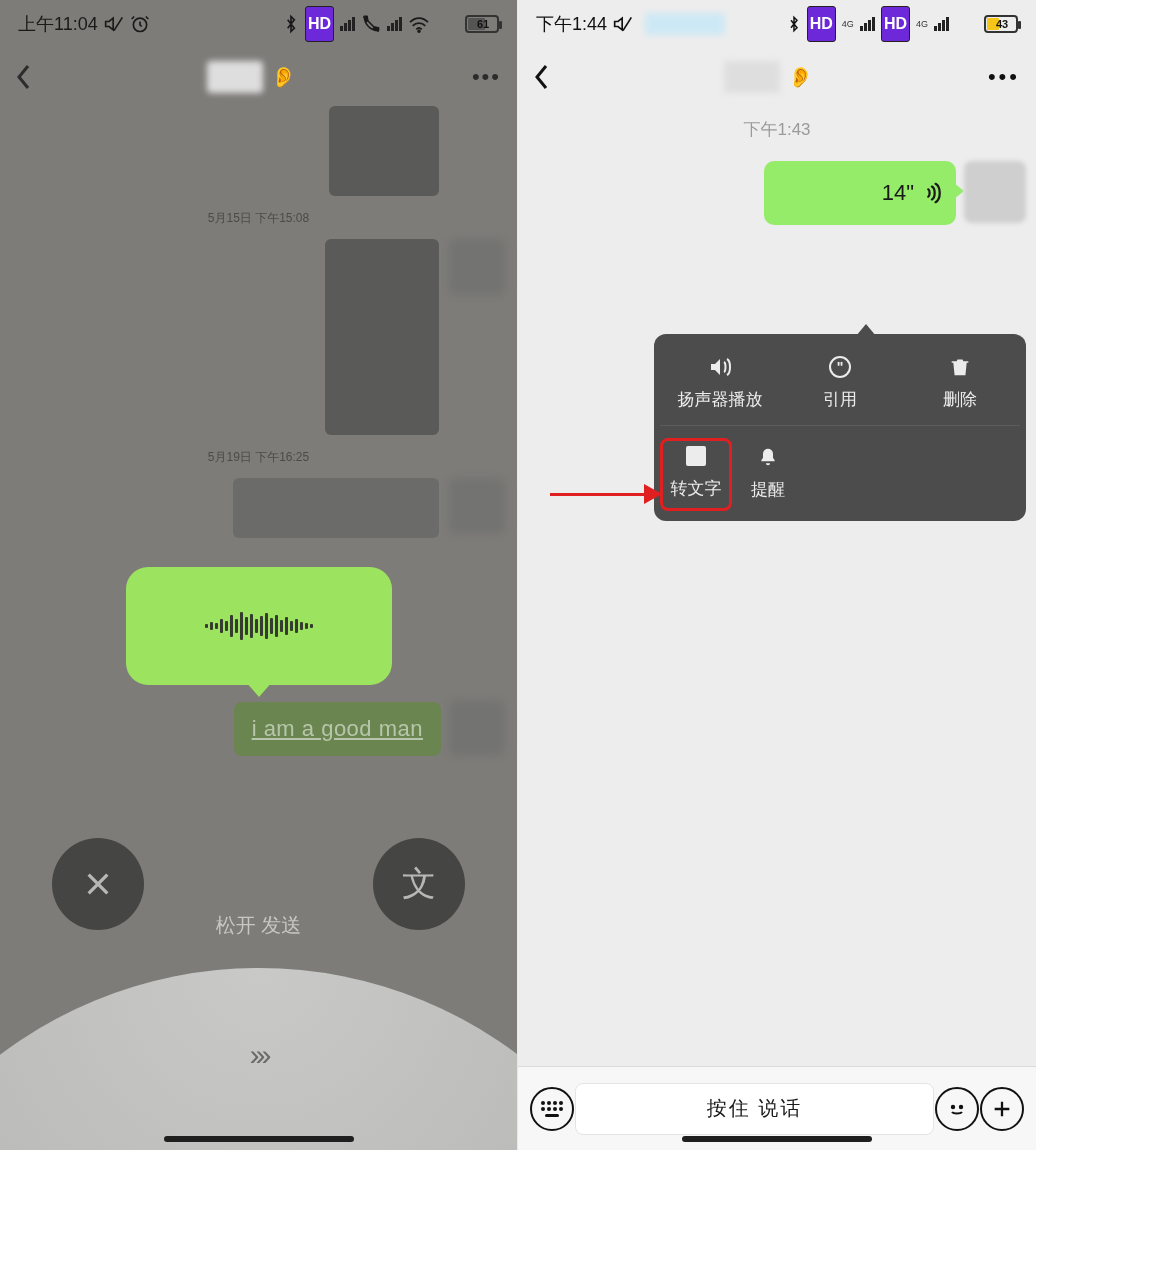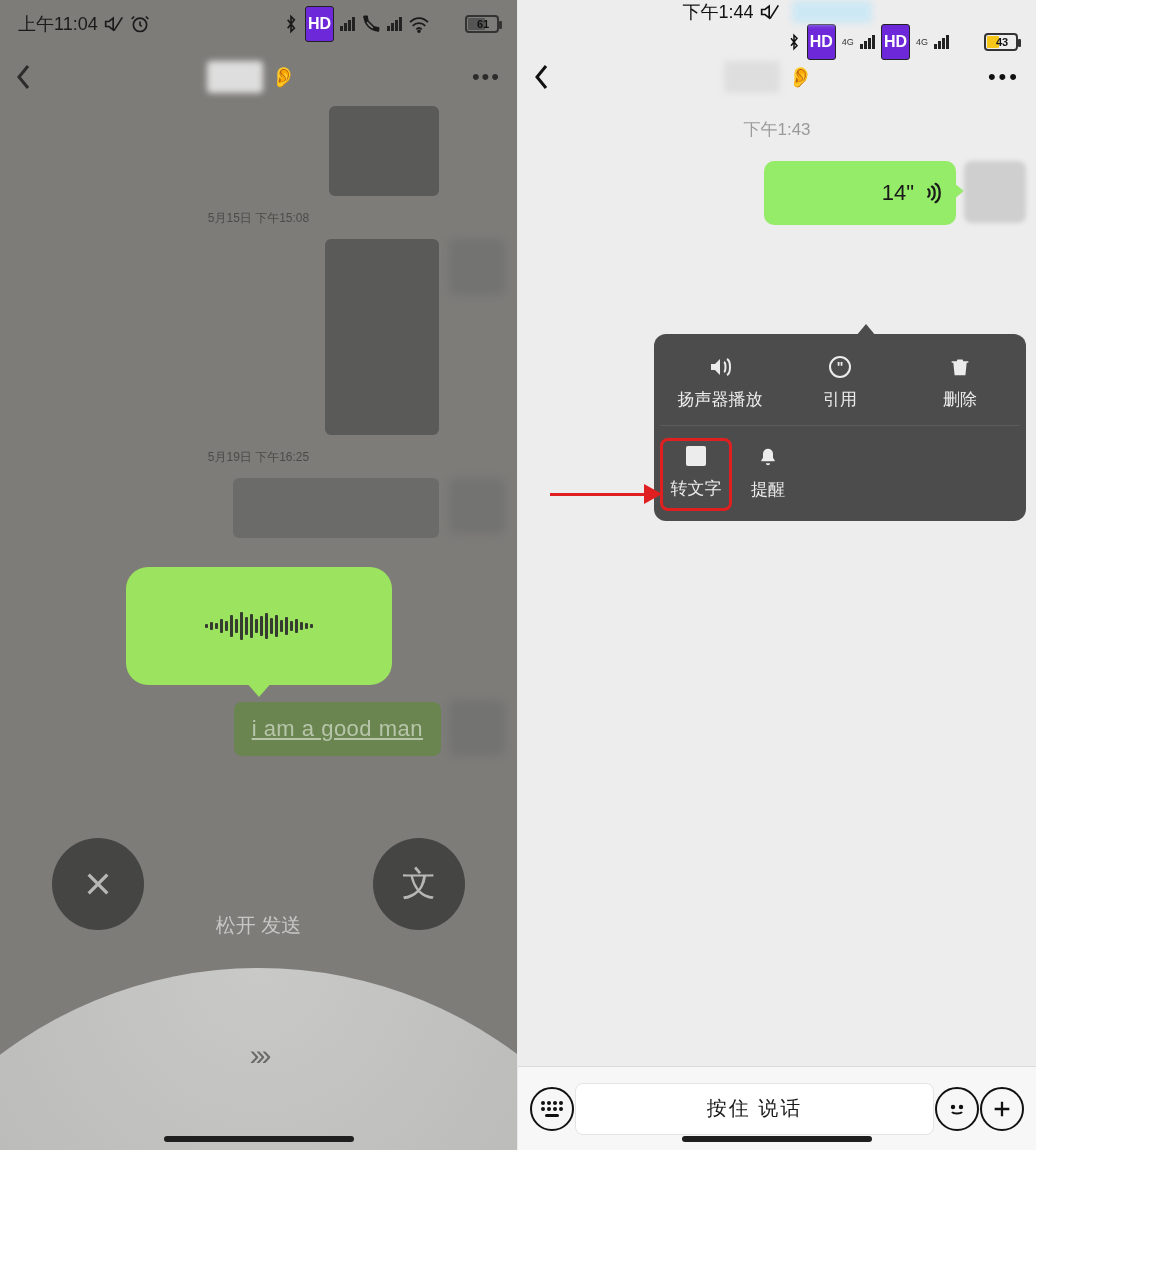--- a/index.html
+++ b/index.html
@@ -30,21 +30,21 @@
   .avatar-beside{ position:absolute; top:700px; right:12px;}
   .round-btn { position:absolute; width:92px; height:92px; border-radius:50%; background:#454543; display:flex; align-items:center; justify-content:center; color:#b7b7b5; font-size:34px; z-index:40;}
   .btn-cancel{ left:52px; top:838px;}
   .btn-text{ right:52px; top:838px;}
   .release-label{ position:absolute; top:912px; width:100%; text-align:center; color:#c7c7c5; font-size:20px; z-index:40;}
   .big-circle{ position:absolute; top:968px; left:50%; transform:translateX(-50%); width:860px; height:860px; border-radius:50%; background:radial-gradient(circle at 50% 0%, #c9c9c7 0%, #b1b1af 60%); z-index:35;}
   .mic-waves{ position:absolute; top:1038px; left:50%; transform:translateX(-50%); color:#6a6a68; font-size:30px; z-index:40; letter-spacing:-4px;}
   .home-ind{ position:absolute; bottom:8px; left:50%; transform:translateX(-50%); width:190px; height:6px; background:#1f1f1f; border-radius:4px; z-index:50;}
   
   .right-phone { background:#ededed; }
-  .right-phone .status-bar{ color:#111;flex-direction:column;}
+  .right-phone .status-bar{ color:#111;}
   .right-phone .navbar{ background:#ededed;}
   .nav-title-blur{ width:56px; height:32px; background:#dedede; filter:blur(3px); border-radius:4px; margin-right:4px;}
   .ear-icon{ font-size:20px; color:#888;}
   .chat-body-right{ position:absolute; top:106px; left:0; right:0; bottom:84px; }
   .ts-right{ text-align:center; color:#9a9a9a; font-size:17px; padding:12px 0 20px;}
   .voice-msg-row{ display:flex; justify-content:flex-end; align-items:flex-start; padding-right:10px; gap:8px;}
   .voice-msg{ background:#95ec69; height:64px; width:192px; border-radius:10px; display:flex; align-items:center; justify-content:flex-end; padding-right:14px; gap:6px; font-size:22px; color:#1a1a1a; position:relative;}
   .voice-msg::after{ content:""; position:absolute; right:-8px; top:22px; border-top:8px solid transparent; border-bottom:8px solid transparent; border-left:10px solid #95ec69;}
   .avatar-r{ width:62px; height:62px; background:#cfcfcf; border-radius:8px; filter:blur(2px);}
   .sound-icon{ display:inline-flex; }

